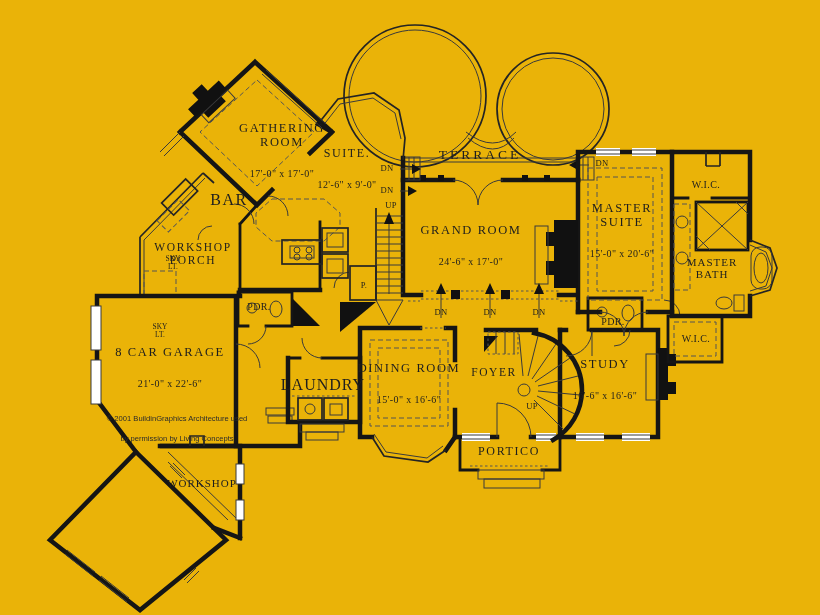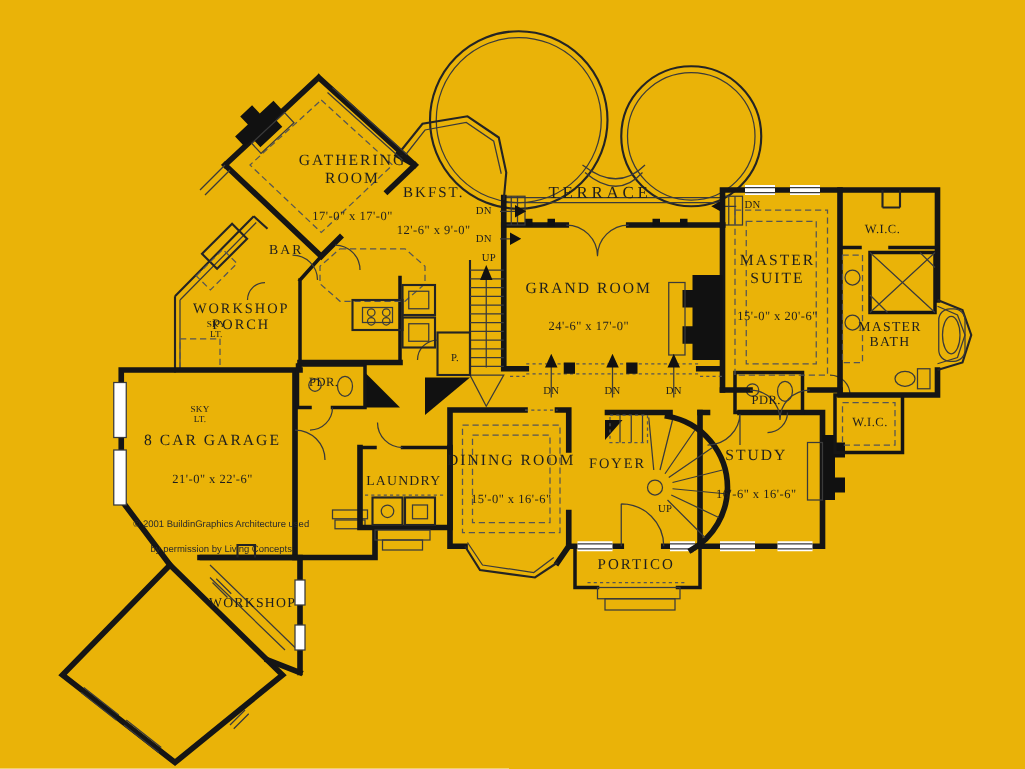--- a/index.html
+++ b/index.html
@@ -280,28 +280,28 @@
   </g>
 
 </svg>
 
 <div class="lbl" style="left:282px;top:150px">
   <div class="nm">GATHERING
 ROOM</div>
   <div class="dm">17'-0" x 17'-0"</div>
 </div>
 <div class="lbl" style="left:347px;top:169px">
-  <div class="nm" style="font-size:12px">BKFST.</div>
+  <div class="nm" style="font-size:12px">SUITE.</div>
   <div class="dm">12'-6" x 9'-0"</div>
 </div>
 <div class="lbl terr" style="left:480px;top:154px">
   <div class="nm">TERRACE</div>
 </div>
 <div class="lbl" style="left:229px;top:200px">
-  <div class="nm" style="font-size:11px">BAR</div>
+  <div class="nm" style="font-size:16px">BAR</div>
 </div>
 <div class="lbl" style="left:193px;top:254px">
   <div class="nm" style="font-size:11.5px">WORKSHOP
 PORCH</div>
 </div>
 <div class="lbl" style="left:471px;top:245px">
   <div class="nm">GRAND ROOM</div>
   <div class="dm">24'-6" x 17'-0"</div>
 </div>
 <div class="lbl" style="left:622px;top:230px">
@@ -323,21 +323,21 @@
   <div class="nm">W.I.C.</div>
 </div>
 <div class="lbl" style="left:170px;top:367px">
   <div class="nm">8 CAR GARAGE</div>
   <div class="dm">21'-0" x 22'-6"</div>
 </div>
 <div class="lbl sm" style="left:259px;top:306px">
   <div class="nm">PDR.</div>
 </div>
 <div class="lbl" style="left:323px;top:385px">
-  <div class="nm" style="font-size:11px;letter-spacing:1px">LAUNDRY</div>
+  <div class="nm" style="font-size:16px;letter-spacing:1px">LAUNDRY</div>
 </div>
 <div class="lbl" style="left:409px;top:383px">
   <div class="nm">DINING ROOM</div>
   <div class="dm">15'-0" x 16'-6"</div>
 </div>
 <div class="lbl" style="left:494px;top:372px">
   <div class="nm" style="font-size:11.5px">FOYER</div>
 </div>
 <div class="lbl" style="left:605px;top:379px">
   <div class="nm">STUDY</div>

